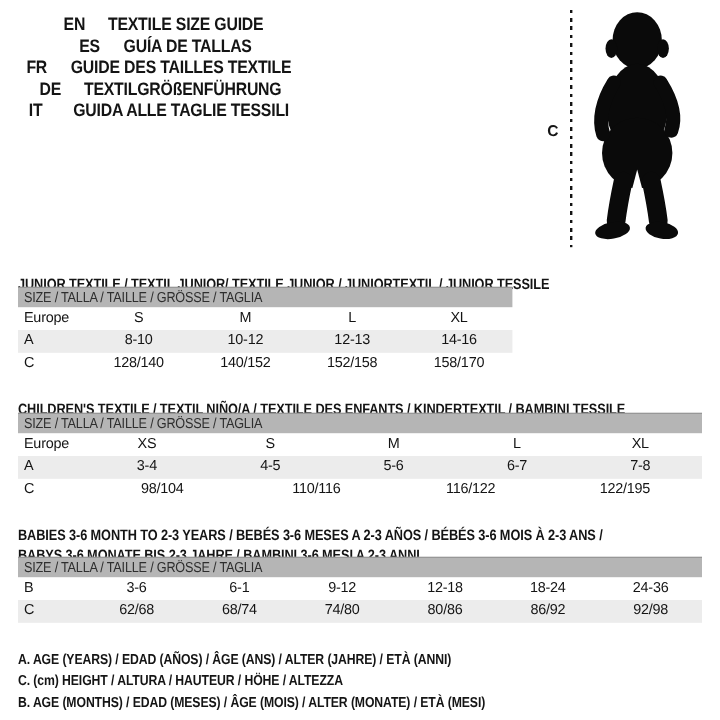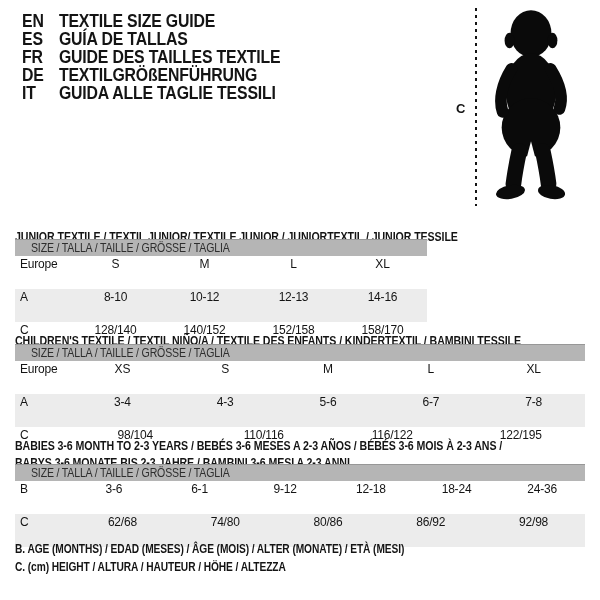--- a/index.html
+++ b/index.html
@@ -17,43 +17,43 @@
     font-family:"Liberation Sans", sans-serif;
     color:var(--text);
     overflow:hidden;
   }
   
   .cx{display:inline-block;transform:scaleX(0.85);transform-origin:0 50%;white-space:nowrap;}
   .cx88{display:inline-block;transform:scaleX(0.88);transform-origin:0 50%;white-space:nowrap;}
 
   
   .lang-block{position:absolute;left:22px;top:12px;}
-  .lang-row{display:flex;line-height:18px;font-size:18px;font-weight:bold;letter-spacing:-0.2px;}
+  .lang-row{display:flex;line-height:18px;font-size:15px;font-weight:bold;letter-spacing:-0.2px;justify-content:center;}
   .lang-row .inner{display:flex;transform:scaleX(0.88);transform-origin:0 50%;white-space:nowrap;}
   .lang-code{width:42px;flex:0 0 42px;}
 
   
   .measure-line{
     position:absolute;left:475px;top:8px;width:2px;height:198px;
     background:repeating-linear-gradient(to bottom, var(--text) 0 3px, transparent 3px 7px);
   }
   .measure-label{position:absolute;left:456px;top:101px;font-size:13px;font-weight:bold;}
   .baby{position:absolute;left:487px;top:7px;width:88px;height:198px;}
 
   
   .tbl-title{position:absolute;left:15px;font-size:12.5px;font-weight:bold;line-height:17px;letter-spacing:-0.1px;white-space:nowrap;margin-top:16px;}
 
   
   .size-table{position:absolute;left:15px;font-size:12px;letter-spacing:-0.2px;}
   .size-head{
     height:17px;line-height:16px;background:var(--table-header-bg);
     border-top:1px solid var(--table-header-border);
-    padding-left:16px;color:#2e2e2e;overflow:hidden;
-  }
-  .trow{display:flex;height:33px;line-height:17px;}
+    padding-left:5px;color:#2e2e2e;overflow:hidden;
+  }
+  .trow{display:flex;height:19px;line-height:17px;}
   .trow.shaded{background:var(--row-shade);}
   .tlabel{flex:0 0 56px;padding-left:5px;text-align:left;}
   .tcell{flex:1 1 0;text-align:center;}
 
   
   .legend{position:absolute;left:15px;top:540px;}
   .legend-line{font-size:12px;font-weight:bold;line-height:18px;letter-spacing:-0.1px;white-space:nowrap;}
 </style>
 </head>
 <body>
@@ -157,21 +157,21 @@
     <div class="tlabel">Europe</div>
     <div class="tcell">XS</div>
     <div class="tcell">S</div>
     <div class="tcell">M</div>
     <div class="tcell">L</div>
     <div class="tcell">XL</div>
   </div>
   <div class="trow shaded">
     <div class="tlabel">A</div>
     <div class="tcell">3-4</div>
-    <div class="tcell">4-3</div>
+    <div class="tcell">4-5</div>
     <div class="tcell">5-6</div>
     <div class="tcell">6-7</div>
     <div class="tcell">7-8</div>
   </div>
   <div class="trow">
     <div class="tlabel">C</div>
     <div class="tcell">98/104</div>
     <div class="tcell">110/116</div>
     <div class="tcell">116/122</div>
     <div class="tcell">122/195</div>
@@ -191,23 +191,25 @@
     <div class="tcell">3-6</div>
     <div class="tcell">6-1</div>
     <div class="tcell">9-12</div>
     <div class="tcell">12-18</div>
     <div class="tcell">18-24</div>
     <div class="tcell">24-36</div>
   </div>
   <div class="trow shaded">
     <div class="tlabel">C</div>
     <div class="tcell">62/68</div>
+    <div class="tcell">68/74</div>
     <div class="tcell">74/80</div>
     <div class="tcell">80/86</div>
     <div class="tcell">86/92</div>
     <div class="tcell">92/98</div>
   </div>
 </div>
 
 <div class="legend">
+  <div class="legend-line"><span class="cx">A. AGE (YEARS) / EDAD (AÑOS) / ÂGE (ANS) / ALTER (JAHRE) / ETÀ (ANNI)</span></div>
+  <div class="legend-line"><span class="cx">C. (cm) HEIGHT / ALTURA / HAUTEUR / HÖHE / ALTEZZA</span></div>
   <div class="legend-line"><span class="cx">B. AGE (MONTHS) / EDAD (MESES) / ÂGE (MOIS) / ALTER (MONATE) / ETÀ (MESI)</span></div>
-  <div class="legend-line"><span class="cx">C. (cm) HEIGHT / ALTURA / HAUTEUR / HÖHE / ALTEZZA</span></div>
 </div>
 
 </body></html>

